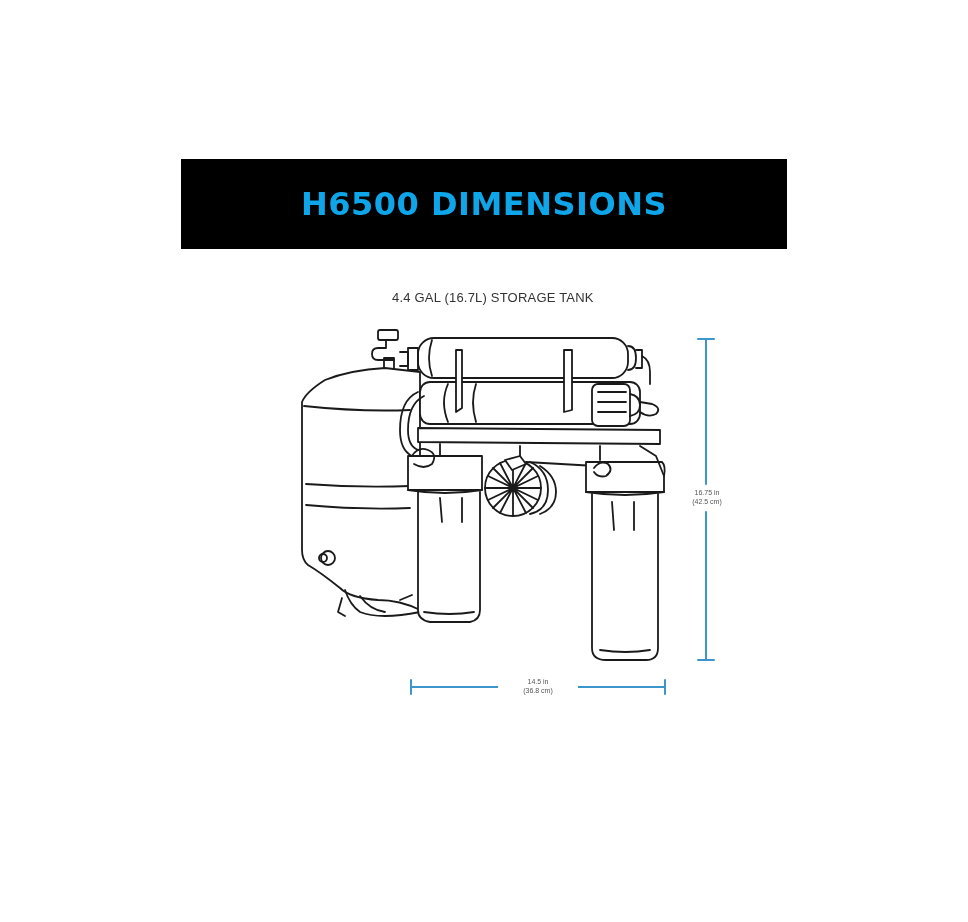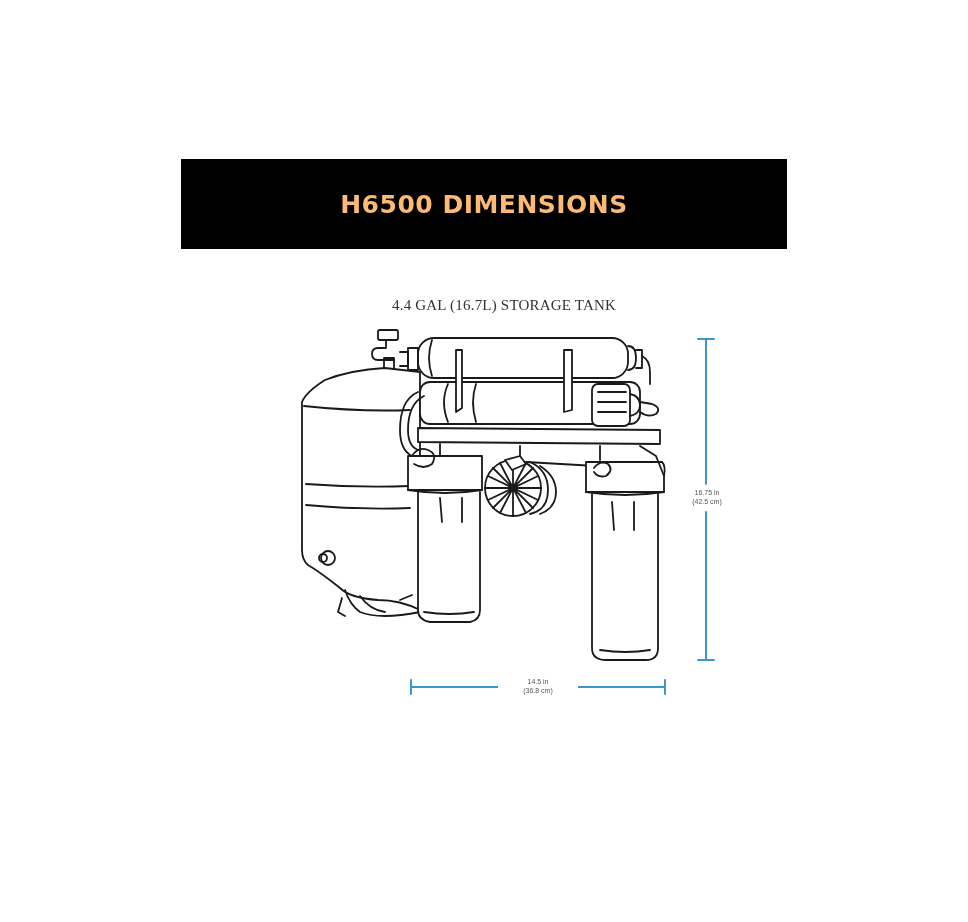--- a/index.html
+++ b/index.html
@@ -2,26 +2,26 @@
 <html><head>
   <meta charset="utf-8">
   <style>
     html, body { margin: 0; padding: 0; background: #ffffff; }
     body { width: 968px; height: 922px; position: relative; overflow: hidden; font-family: "DejaVu Sans", sans-serif; }
     .banner {
       position: absolute; left: 181px; top: 159px; width: 606px; height: 90px;
       background: #000000; display: flex; align-items: center; justify-content: center;
     }
     .banner-title {
-      color: #fdba74; font-family: "DejaVu Sans", sans-serif; font-weight: bold;
-      font-size: 25px; letter-spacing: 0.5px;
+      color: #0ea5e9; font-family: "DejaVu Sans", sans-serif; font-weight: bold;
+      font-size: 32px; letter-spacing: 0.5px;
     }
     .tank-label {
-      position: absolute; left: 392px; top: 297px; font-size: 15px; color: #333;
-      font-family: Liberation Serif, serif; letter-spacing: 0.2px;
+      position: absolute; left: 392px; top: 290px; font-size: 13px; color: #333;
+      font-family: Liberation Sans, sans-serif; letter-spacing: 0.2px;
     }
     .drawing { position: absolute; left: 0; top: 0; }
     .dim-label {
       position: absolute; font-family: "Liberation Sans", sans-serif; font-size: 7px;
       color: #555; text-align: center; line-height: 9px; background: #fff;
     }
     .dim-v { left: 682px; top: 488px; width: 50px; }
     .dim-h { left: 498px; top: 677px; width: 80px; }
   </style>
 </head>

